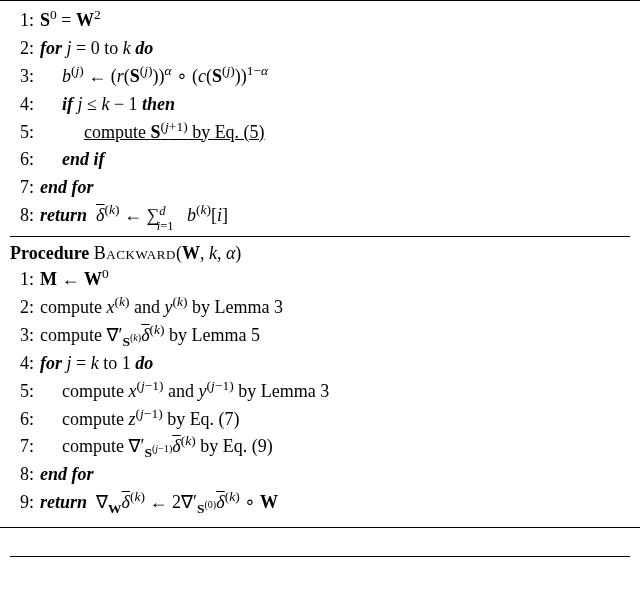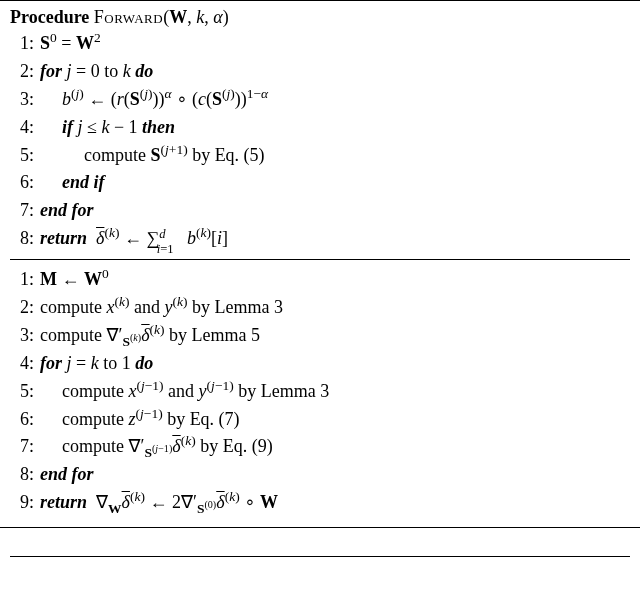--- a/index.html
+++ b/index.html
@@ -40,41 +40,35 @@
   .ln {
     width: 24px;
     text-align: right;
     padding-right: 6px;
     flex-shrink: 0;
   }
   .content {
     flex: 1;
   }
   .ind1 { padding-left: 22px; }
-  .ind2 { padding-left: 44px; }
+  .ind2 { padding-left: 44px; text-decoration: underline; }
   .kw { font-weight: bold; font-style: italic; }
   sup, sub { line-height: 0; font-size: 0.75em; }
   .italic { font-style: italic; }
   .bottom-hr {
     border: none;
     border-top: 1.5px solid #000;
     margin: 28px 10px 0 10px;
   }
 </style>
 </head>
 <body>
 
 <div class="algo-box">
 
-  <div class="proc-header">
-    <span class="proc-kw">Procedure</span>
-    <span>
-      <span class="proc-name">Forward</span><span>(<b>W</b>, <span class="italic">k</span>, <span class="italic">α</span>)</span>
-    </span>
-  </div>
 
   <div class="line">
     <div class="ln">1:</div>
     <div class="content"><b>S</b><sup>0</sup> = <b>W</b><sup>2</sup></div>
   </div>
   <div class="line">
     <div class="ln">2:</div>
     <div class="content"><span class="kw">for</span> <span class="italic">j</span> = 0 to <span class="italic">k</span> <span class="kw">do</span></div>
   </div>
   <div class="line">
@@ -97,20 +91,26 @@
     <div class="ln">7:</div>
     <div class="content"><span class="kw">end for</span></div>
   </div>
   <div class="line">
     <div class="ln">8:</div>
     <div class="content"><span class="kw">return</span>&nbsp;&nbsp;<span style="text-decoration:overline;"><span class="italic">δ</span></span><sup>(<span class="italic">k</span>)</sup> ← ∑<span style="position:relative;top:-0.5em;font-size:0.7em;"><span class="italic">d</span></span><sub style="position:relative;left:-0.7em;top:0.3em;font-size:0.7em;"><span class="italic">i</span>=1</sub>&nbsp;<span class="italic">b</span><sup>(<span class="italic">k</span>)</sup>[<span class="italic">i</span>]</div>
   </div>
 
   <hr class="hr">
 
+  <div class="proc-header">
+    <span class="proc-kw">Procedure</span>
+    <span>
+      <span class="proc-name">Backward</span><span>(<b>W</b>, <span class="italic">k</span>, <span class="italic">α</span>)</span>
+    </span>
+  </div>
 
   <div class="line">
     <div class="ln">1:</div>
     <div class="content"><b>M</b> ← <b>W</b><sup>0</sup></div>
   </div>
   <div class="line">
     <div class="ln">2:</div>
     <div class="content">compute <span class="italic">x</span><sup>(<span class="italic">k</span>)</sup> and <span class="italic">y</span><sup>(<span class="italic">k</span>)</sup> by Lemma 3</div>
   </div>
   <div class="line">

